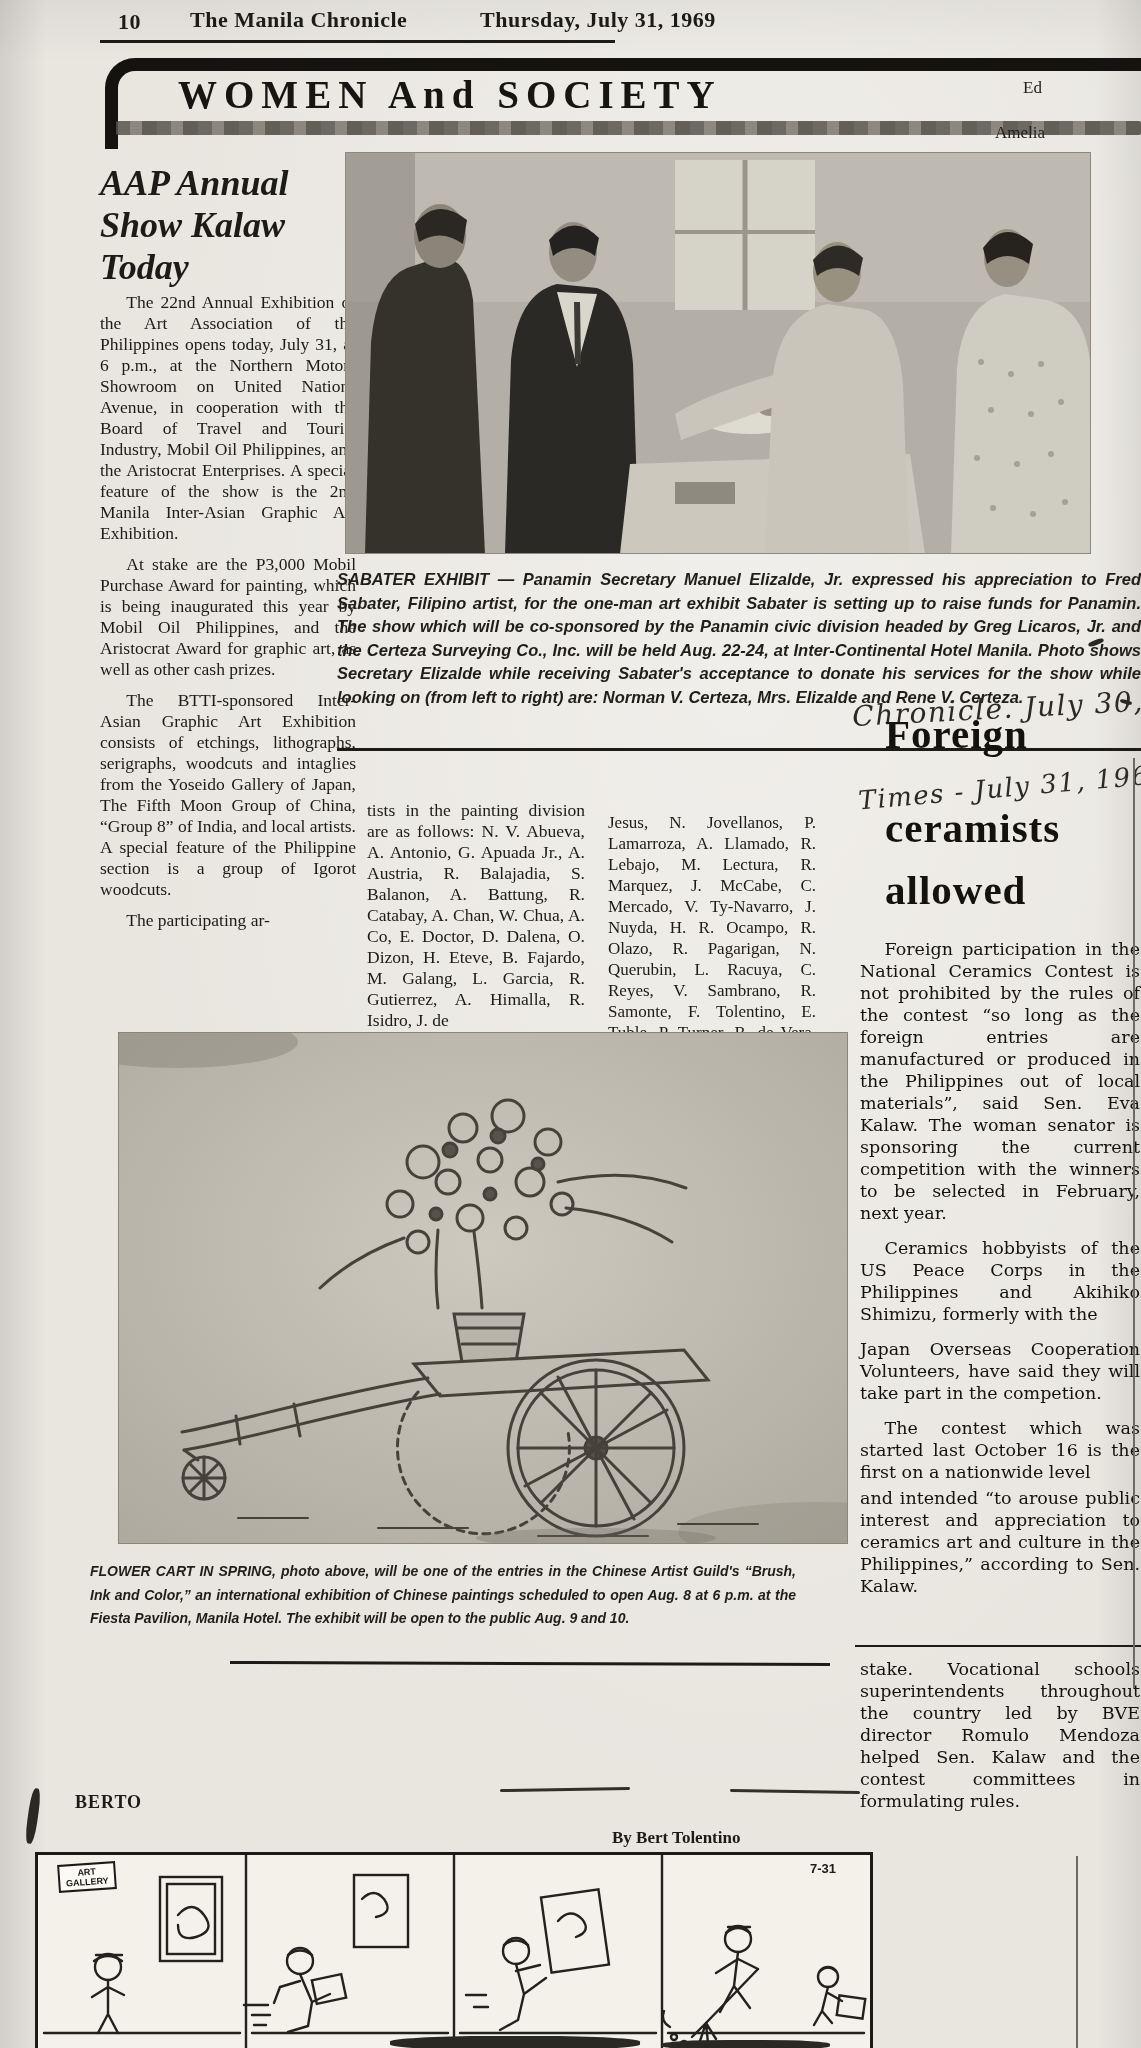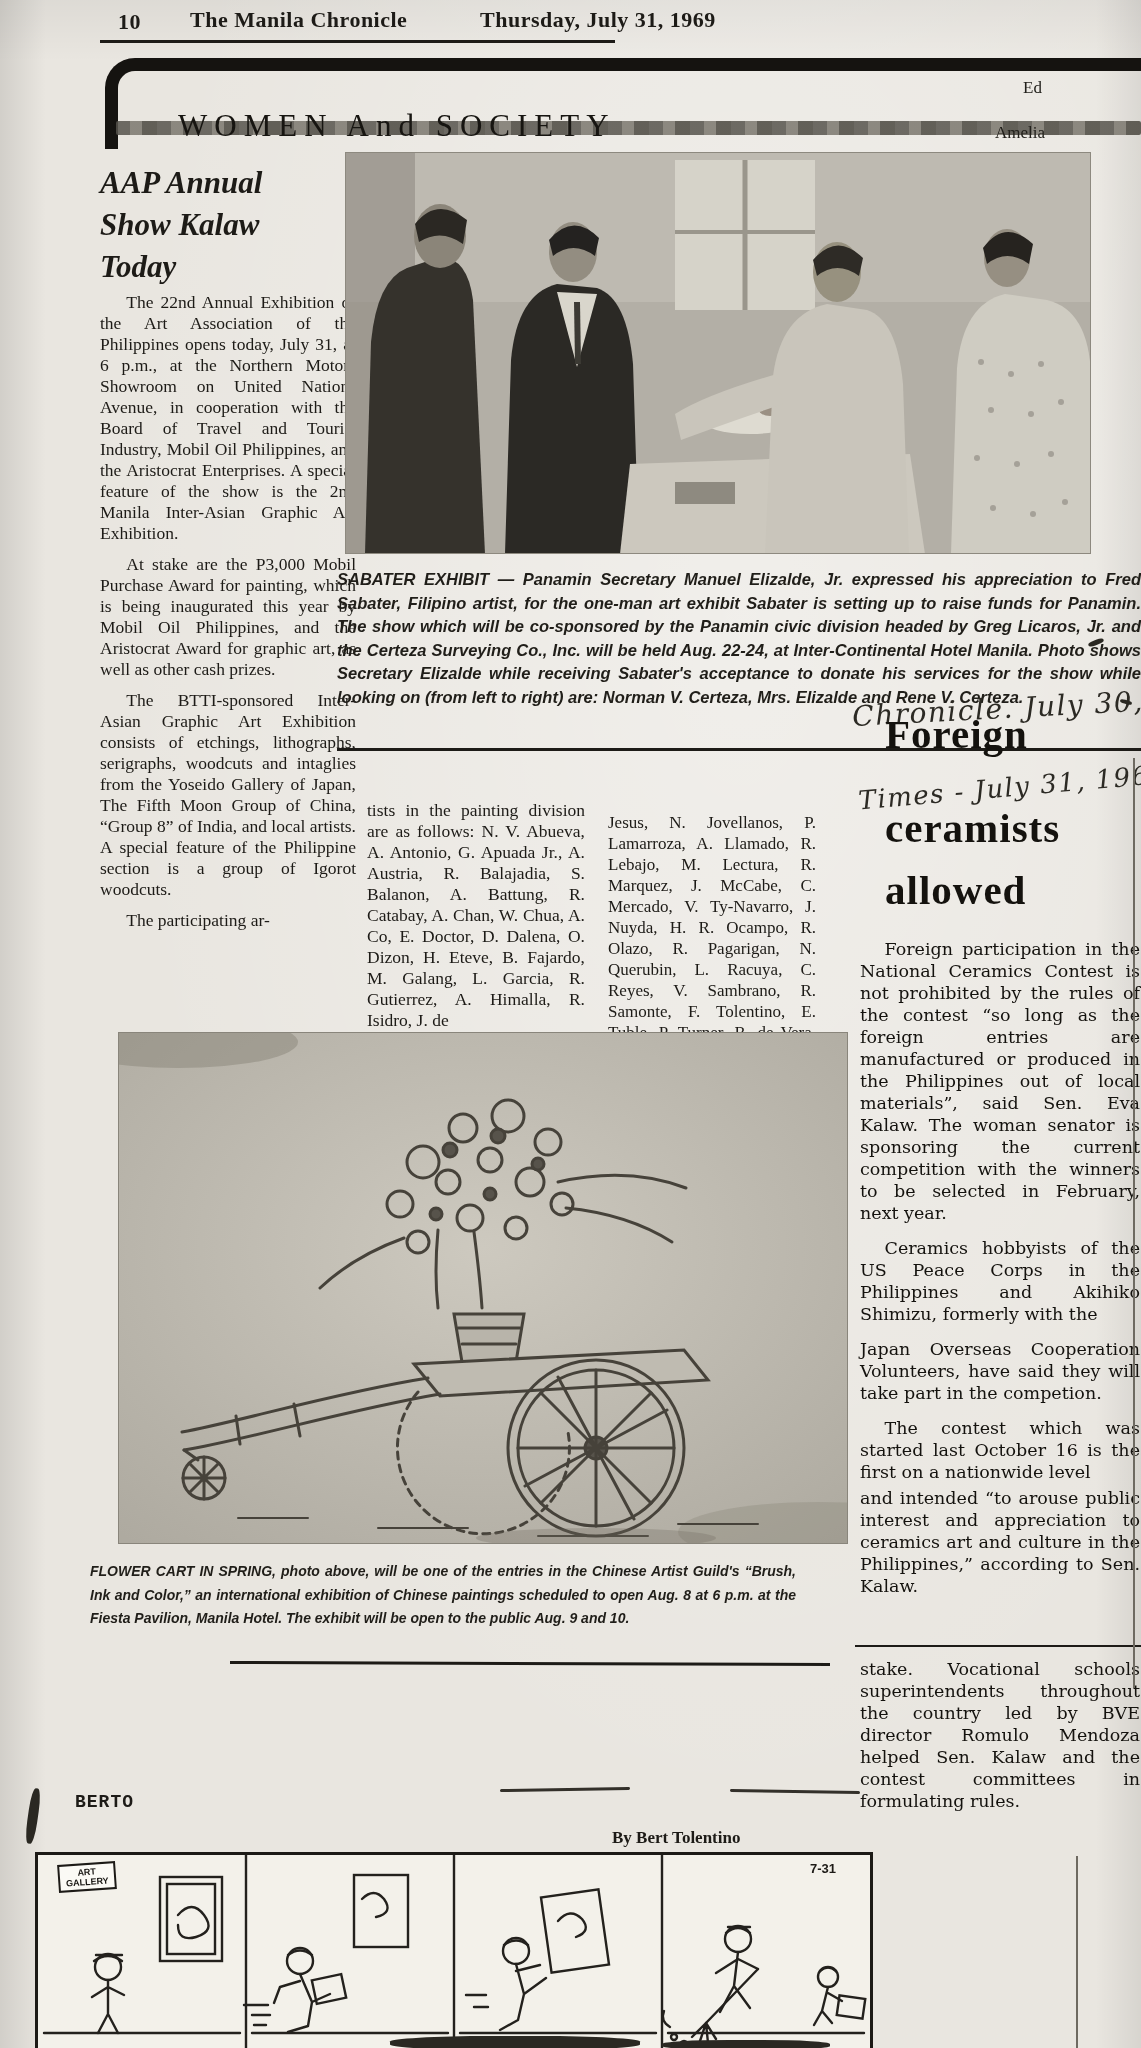--- a/index.html
+++ b/index.html
@@ -15,30 +15,30 @@
   .abs{position:absolute;}
   
   .hdr{font-weight:bold;font-size:22px;letter-spacing:.5px;white-space:nowrap;}
   .hdr-rule{height:3px;background:#1d1b17;}
   
   .banner-frame{
     border-top:13px solid #151310;border-left:13px solid #151310;
     border-radius:30px 0 0 0;
   }
   .banner-title{
-    font-family:"Liberation Serif", serif;font-weight:normal;font-size:31px;
-    letter-spacing:7px;white-space:nowrap;color:#171511;margin-top:36px;
+    font-family:"Liberation Serif", serif;font-weight:bold;font-size:39px;
+    letter-spacing:7px;white-space:nowrap;color:#171511;
   }
   .banner-ed{font-size:17px;line-height:20px;color:#22201b;}
   .banner-bottom{
     background:repeating-linear-gradient(90deg,#56534c 0 14px,#7b776e 14px 26px,#4a473f 26px 41px);
     opacity:.85;border-radius:2px;
   }
   
-  .headline-it{font-style:italic;font-weight:600;font-size:31px;line-height:42px;white-space:nowrap;}
+  .headline-it{font-style:italic;font-weight:600;font-size:36px;line-height:42px;white-space:nowrap;}
   .body-col{font-size:17.5px;line-height:21px;text-align:justify;}
   .body-col p{margin:0 0 10px 0;text-indent:1.5em;}
   .body-col p.no-ind{text-indent:0;}
   .foreign-col{font-family:"DejaVu Serif", serif;font-size:17.5px;line-height:22px;text-align:justify;color:#14120e;}
   .foreign-col p{margin:0 0 13px 0;text-indent:1.4em;}
   .foreign-col p.no-ind{text-indent:0;}
   .foreign-hl{font-weight:bold;font-size:41px;line-height:44px;color:#14120e;letter-spacing:1px;}
   .caption{
     font-family:"Liberation Sans", sans-serif;font-style:italic;font-weight:bold;
     font-size:16.5px;line-height:23.5px;text-align:justify;color:#201e19;
@@ -238,21 +238,21 @@
     </svg>
   </div>
 
   <div class="abs caption" style="left:90px;top:1560px;width:706px;font-size:14px;">FLOWER CART IN SPRING, photo above, will be one of the entries in the Chinese Artist Guild's “Brush, Ink and Color,” an international exhibition of Chinese paintings scheduled to open Aug. 8 at 6 p.m. at the Fiesta Pavilion, Manila Hotel. The exhibit will be open to the public Aug. 9 and 10.</div>
   <div class="abs rule" style="left:230px;top:1662px;width:600px;height:3px;transform:rotate(.2deg);"></div>
 
   <div class="abs scribble" style="left:500px;top:1788px;width:130px;transform:rotate(-1deg);"></div>
   <div class="abs scribble" style="left:730px;top:1790px;width:130px;transform:rotate(1deg);"></div>
   <div class="abs smudge" style="left:28px;top:1788px;width:10px;height:56px;transform:rotate(8deg);"></div>
 
-  <div class="abs comic-label" style="left:75px;top:1792px;font-family:Liberation Mono, monospace;">BERTO</div>
+  <div class="abs comic-label" style="left:75px;top:1792px;">BERTO</div>
   <div class="abs comic-byline" style="left:612px;top:1828px;">By Bert Tolentino</div>
 
   <div class="abs comic-box" style="left:35px;top:1852px;width:832px;height:196px;overflow:hidden;">
     <svg width="832" height="220" viewBox="0 0 832 220" style="position:absolute;left:0;top:0;">
       <g stroke="#23211d" stroke-width="2.4" fill="none" stroke-linecap="round">
 
         <line x1="208" y1="0" x2="208" y2="220"></line>
         <line x1="416" y1="0" x2="416" y2="220"></line>
         <line x1="624" y1="0" x2="624" y2="220"></line>
 

